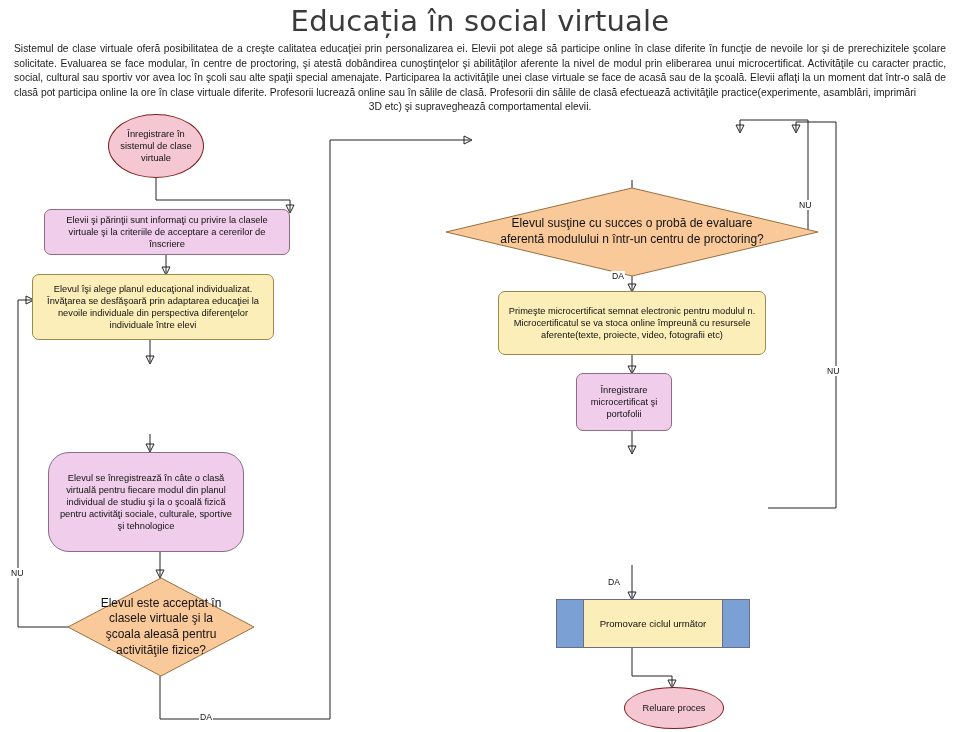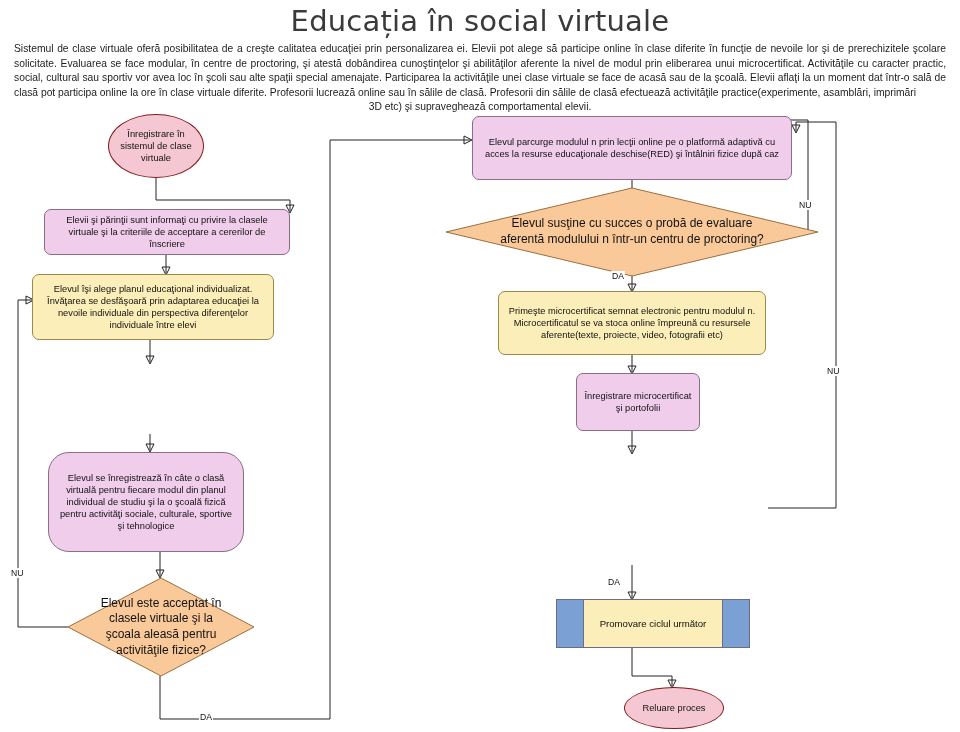--- a/index.html
+++ b/index.html
@@ -230,36 +230,33 @@
       <span>Elevul se înregistrează în câte o clasă virtuală pentru fiecare modul din planul individual de studiu şi la o şcoală fizică pentru activităţi sociale, culturale, sportive şi tehnologice</span>
     </div>
 
     <div class="decision-wrap" style="left:68px; top:578px; width:186px; height:98px;">
       <svg width="186" height="98" viewBox="0 0 186 98">
         <polygon points="93,0 186,49 93,98 0,49" fill="#fac99a" stroke="#9a6f3e" stroke-width="1"></polygon>
       </svg>
       <div class="decision-label">Elevul este acceptat în clasele virtuale şi la şcoala aleasă pentru activităţile fizice?</div>
     </div>
 
-    <div class="node process-pink" style="left:472px; top:116px; width:320px; height:64px;">
-      <span>Elevul parcurge modulul n prin lecţii online pe o platformă adaptivă cu acces la resurse educaţionale deschise(RED) şi întâlniri fizice după caz</span>
-    </div>
 
     <div class="decision-wrap" style="left:446px; top:188px; width:372px; height:88px;">
       <svg width="372" height="88" viewBox="0 0 372 88">
         <polygon points="186,0 372,44 186,88 0,44" fill="#fac99a" stroke="#9a6f3e" stroke-width="1"></polygon>
       </svg>
       <div class="decision-label">Elevul susţine cu succes o probă de evaluare aferentă modulului n într-un centru de proctoring?</div>
     </div>
 
     <div class="node process" style="left:498px; top:291px; width:268px; height:64px;">
       <span>Primeşte microcertificat semnat electronic pentru modulul n. Microcertificatul se va stoca online împreună cu resursele aferente(texte, proiecte, video, fotografii etc)</span>
     </div>
 
-    <div class="node process-pink" style="left:576px; top:373px; width:124px; height:58px;">
+    <div class="node process-pink" style="left:576px; top:373px; width:96px; height:58px;">
       <span>Înregistrare microcertificat şi portofolii</span>
     </div>
 
 
     <div class="bar-node" style="left:556px; top:599px; width:194px; height:49px;">
       <div class="cap"></div>
       <div class="bar-text">Promovare ciclul următor</div>
       <div class="cap right"></div>
     </div>
 

